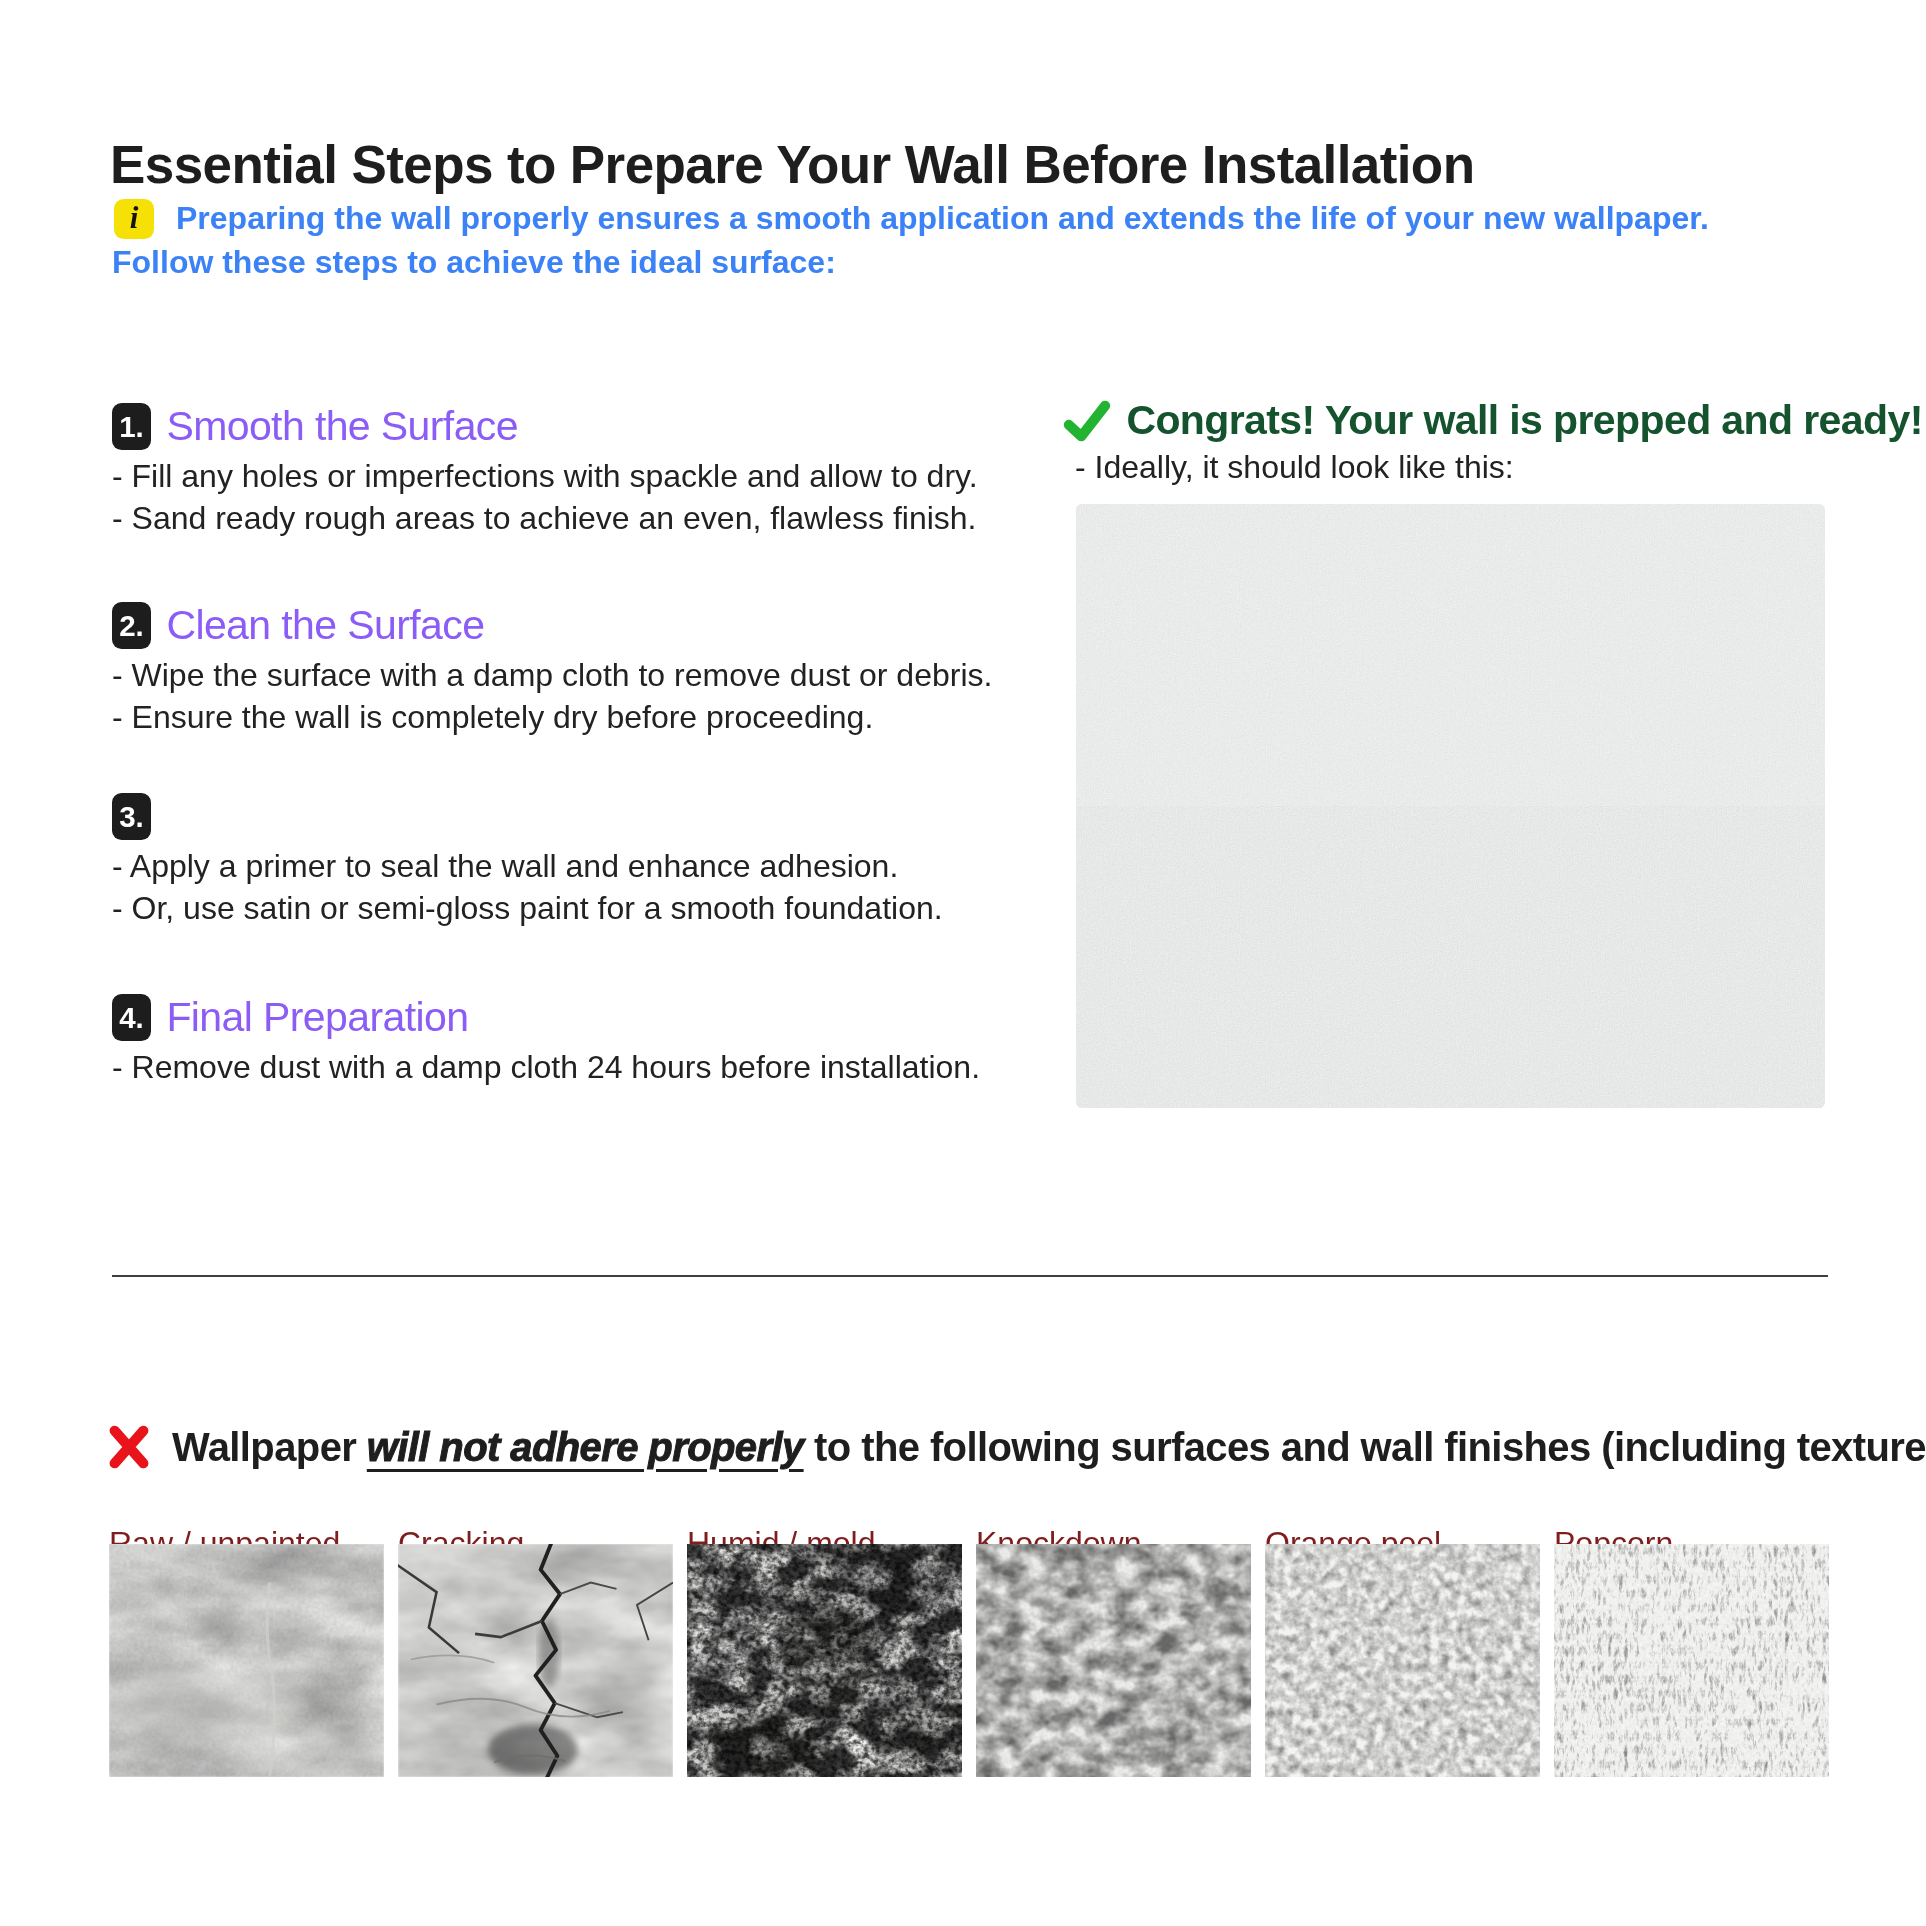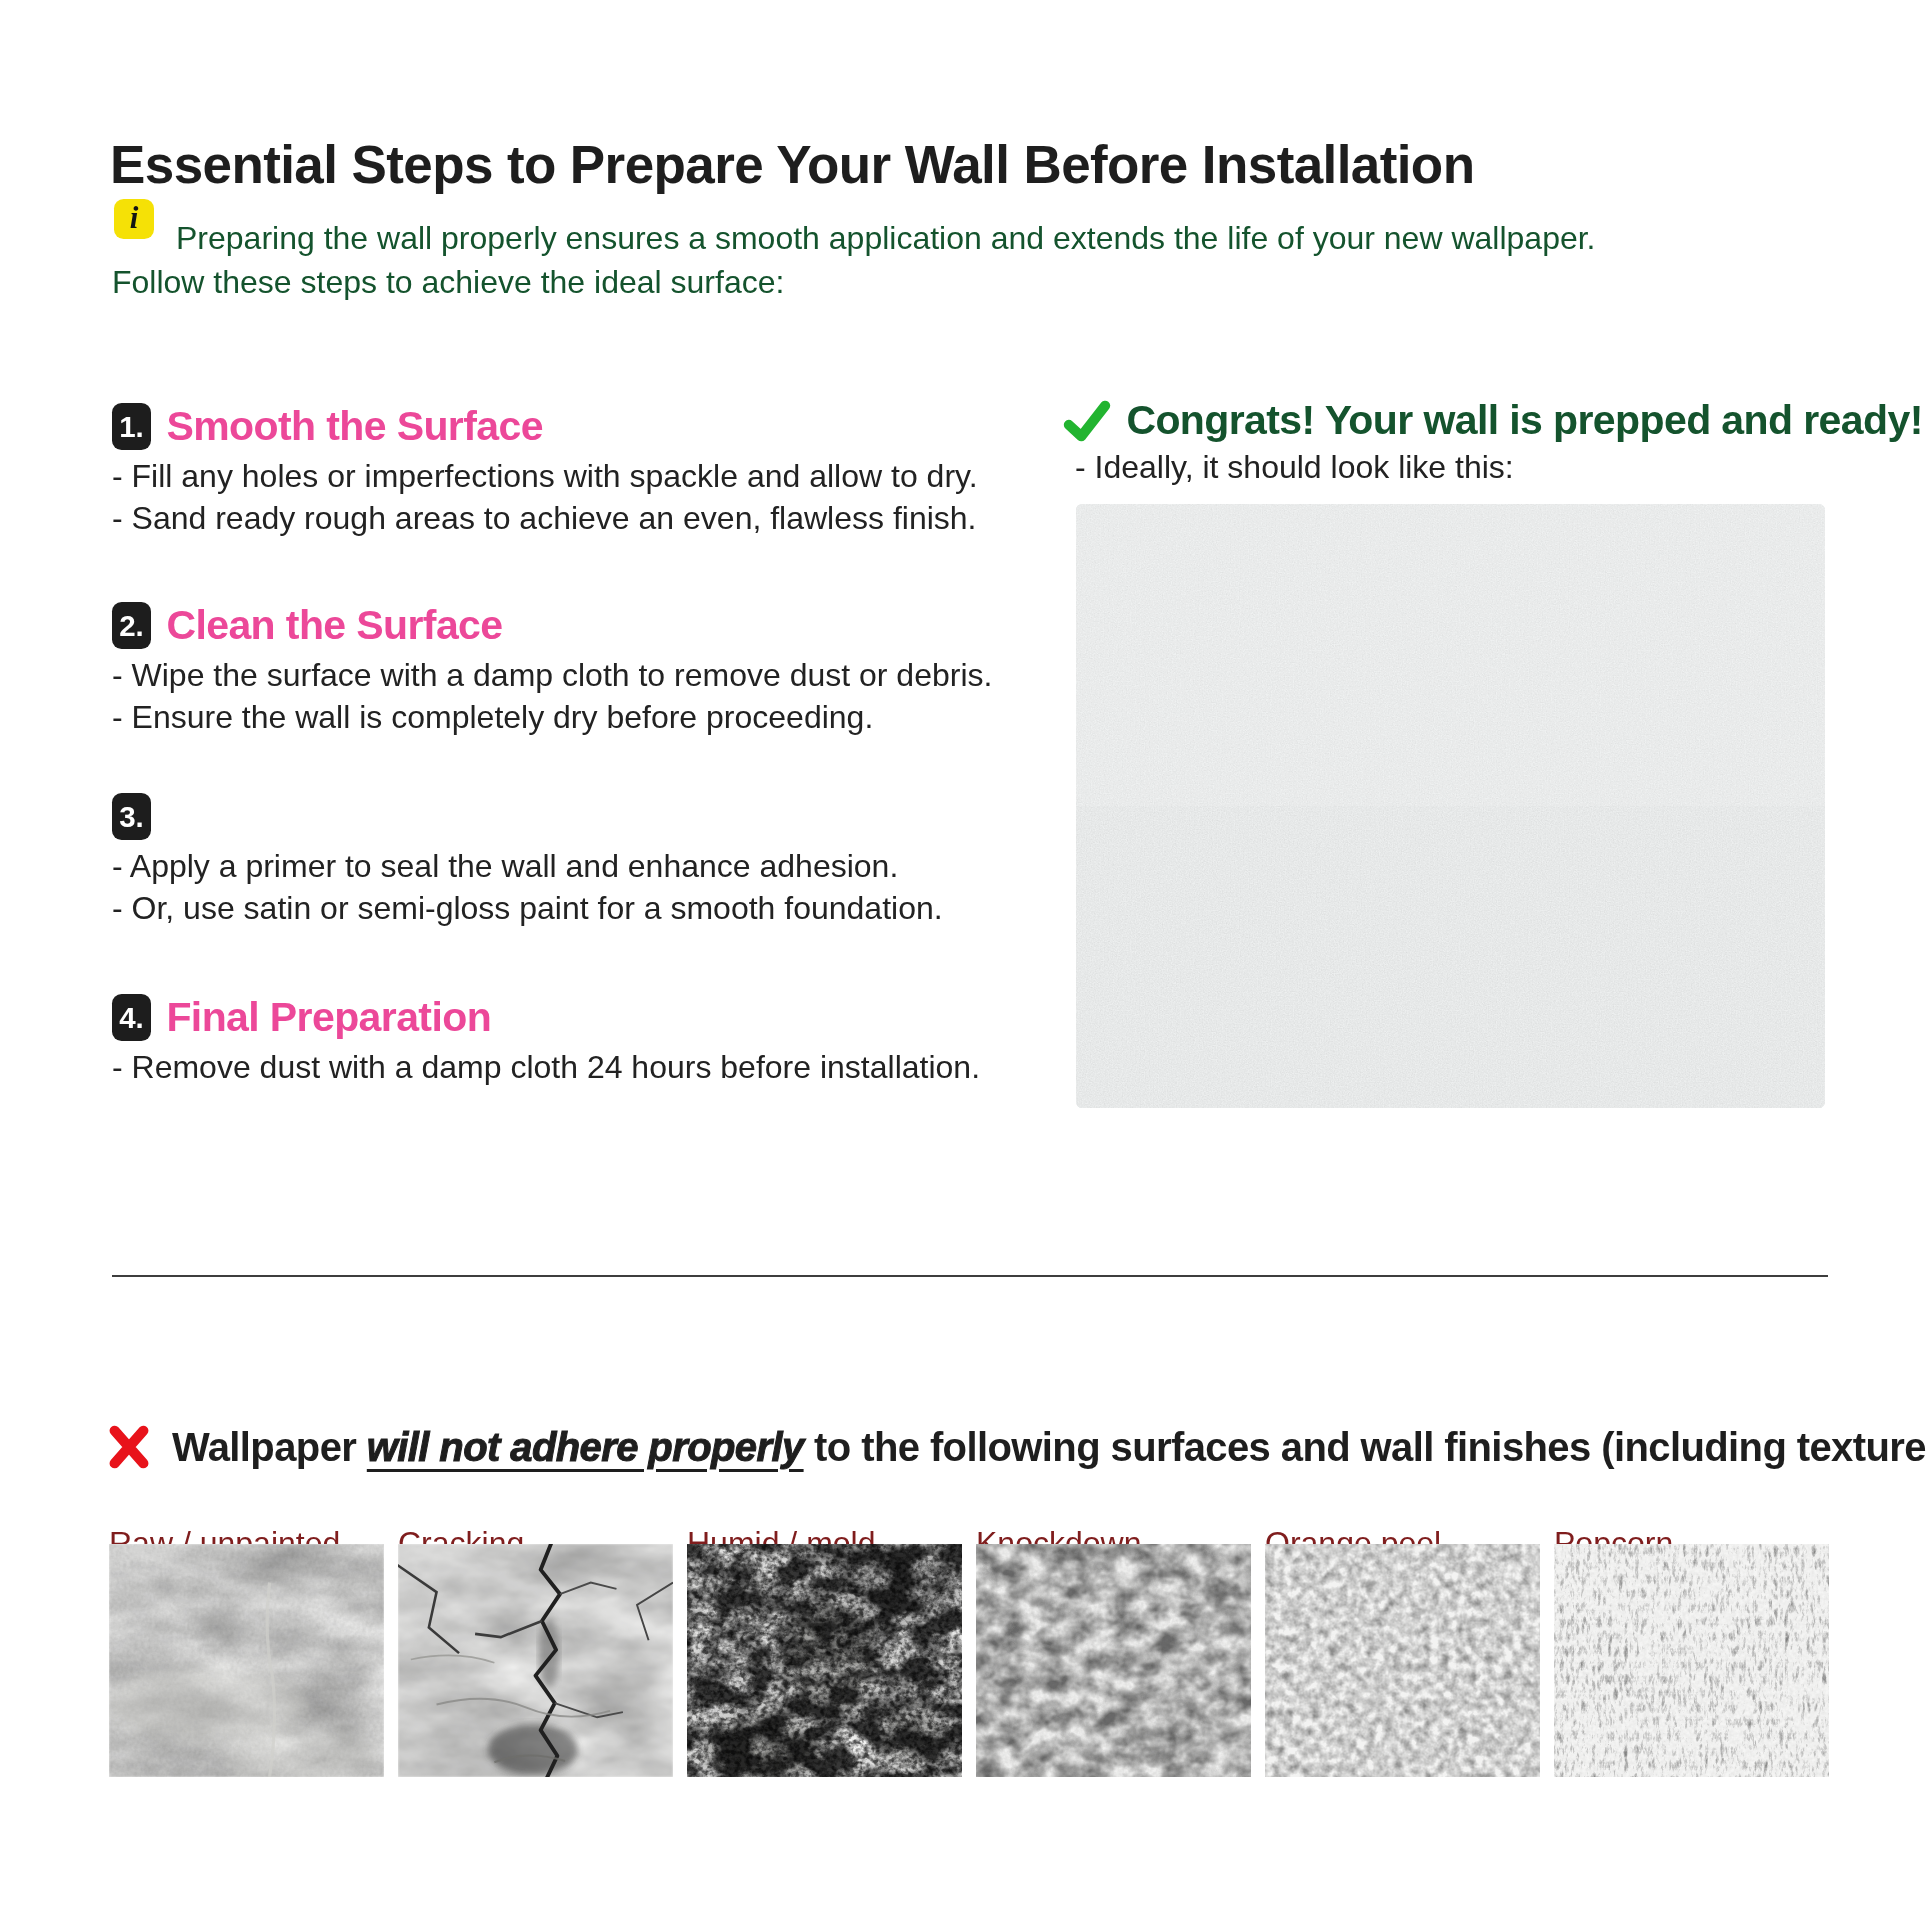--- a/index.html
+++ b/index.html
@@ -18,33 +18,33 @@
   
   .info-icon{
     left:114px;top:199px;width:40px;height:40px;border-radius:9.6px;
     display:flex;align-items:center;justify-content:center;
   }
   .info-icon span{
     font-family:"Liberation Serif","DejaVu Serif",serif;
     font-style:italic;font-weight:700;font-size:31px;color:#141414;
     transform:translateY(-1.3px);
   }
-  .intro-line{font-size:32px;font-weight:400;line-height:44px;color:#14532d;white-space:nowrap;margin-top:20px;}
+  .intro-line{font-size:32px;font-weight:700;line-height:44px;color:#3b82f6;white-space:nowrap;}
   .intro-line1{left:176px;top:196px;}
   .intro-line2{left:112px;top:240px;}
 
   
   .step{left:112px;}
   .step-head{display:flex;align-items:center;gap:15.4px;}
   .step-badge{
     min-width:39px;height:47px;border-radius:9.6px;background:#1d1d1d;color:#ffffff;
     display:flex;align-items:center;justify-content:center;
     font-size:29.5px;font-weight:700;padding:0 2.6px;box-sizing:border-box;
   }
-  .step-title{font-size:41px;font-weight:700;letter-spacing:-0.6px;color:#ec4899;white-space:nowrap;}
+  .step-title{font-size:41px;font-weight:400;letter-spacing:-0.6px;color:#8b5cf6;white-space:nowrap;}
   .step-bullets{margin-top:5.1px;font-size:32px;font-weight:400;line-height:42px;color:#222222;}
   .step-bullets div{white-space:nowrap;}
   #step-1{top:403px;}
   #step-2{top:602px;}
   #step-3{top:793px;}
   #step-4{top:994px;}
 
   
   .success-head{left:1063px;top:397px;display:flex;align-items:center;gap:15.4px;}
   .check-icon{width:48px;height:44px;flex:0 0 auto;}

